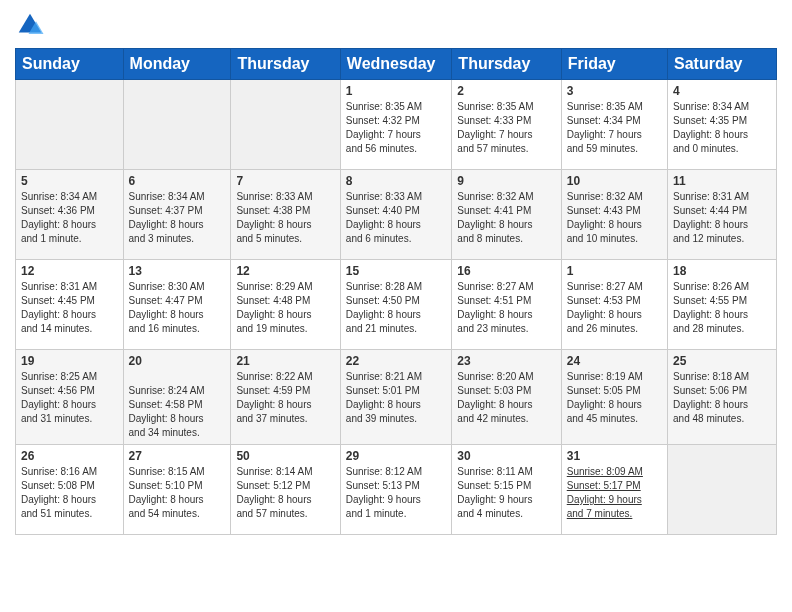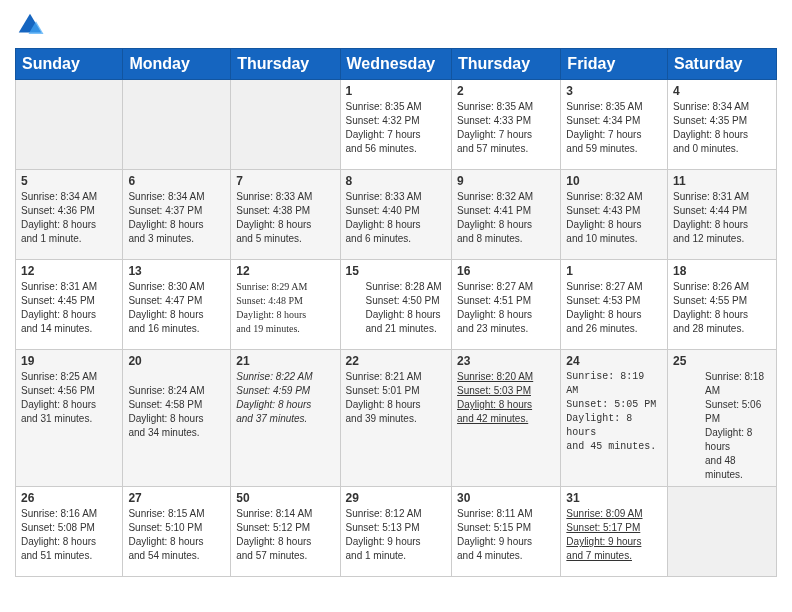--- a/index.html
+++ b/index.html
@@ -223,28 +223,28 @@
         </td>
         <td>
           <span class="day-num">13</span>
           <div class="day-info" style="white-space: pre-line;">Sunrise: 8:30 AM
 Sunset: 4:47 PM
 Daylight: 8 hours
 and 16 minutes.</div>
         </td>
         <td>
           <span class="day-num">12</span>
-          <div class="day-info" style="white-space: pre-line; font-family: Liberation Serif, serif;">Sunrise: 8:29 AM
+          <div class="day-info" style="white-space: pre-line;">Sunrise: 8:29 AM
 Sunset: 4:48 PM
 Daylight: 8 hours
 and 19 minutes.</div>
         </td>
         <td>
           <span class="day-num">15</span>
-          <div class="day-info" style="white-space: pre-line; margin-left: 20px;">Sunrise: 8:28 AM
+          <div class="day-info" style="white-space: pre-line;">Sunrise: 8:28 AM
 Sunset: 4:50 PM
 Daylight: 8 hours
 and 21 minutes.</div>
         </td>
         <td>
           <span class="day-num">16</span>
           <div class="day-info" style="white-space: pre-line;">Sunrise: 8:27 AM
 Sunset: 4:51 PM
 Daylight: 8 hours
 and 23 minutes.</div>
@@ -274,49 +274,49 @@
         </td>
         <td>
           <span class="day-num">20</span>
           <div class="day-info" style="white-space: pre-line; margin-top: 16px;">Sunrise: 8:24 AM
 Sunset: 4:58 PM
 Daylight: 8 hours
 and 34 minutes.</div>
         </td>
         <td>
           <span class="day-num">21</span>
-          <div class="day-info" style="white-space: pre-line; font-style: italic;">Sunrise: 8:22 AM
+          <div class="day-info" style="white-space: pre-line;">Sunrise: 8:22 AM
 Sunset: 4:59 PM
 Daylight: 8 hours
 and 37 minutes.</div>
         </td>
         <td>
           <span class="day-num">22</span>
           <div class="day-info" style="white-space: pre-line;">Sunrise: 8:21 AM
 Sunset: 5:01 PM
 Daylight: 8 hours
 and 39 minutes.</div>
         </td>
         <td>
           <span class="day-num">23</span>
-          <div class="day-info" style="white-space: pre-line; text-decoration: underline;">Sunrise: 8:20 AM
+          <div class="day-info" style="white-space: pre-line;">Sunrise: 8:20 AM
 Sunset: 5:03 PM
 Daylight: 8 hours
 and 42 minutes.</div>
         </td>
         <td>
           <span class="day-num">24</span>
-          <div class="day-info" style="white-space: pre-line; font-family: Liberation Mono, monospace;">Sunrise: 8:19 AM
+          <div class="day-info" style="white-space: pre-line;">Sunrise: 8:19 AM
 Sunset: 5:05 PM
 Daylight: 8 hours
 and 45 minutes.</div>
         </td>
         <td>
           <span class="day-num">25</span>
-          <div class="day-info" style="white-space: pre-line; margin-left: 32px;">Sunrise: 8:18 AM
+          <div class="day-info" style="white-space: pre-line;">Sunrise: 8:18 AM
 Sunset: 5:06 PM
 Daylight: 8 hours
 and 48 minutes.</div>
         </td>
       </tr>
       <tr class="week-row">
         <td>
           <span class="day-num">26</span>
           <div class="day-info" style="white-space: pre-line;">Sunrise: 8:16 AM
 Sunset: 5:08 PM

